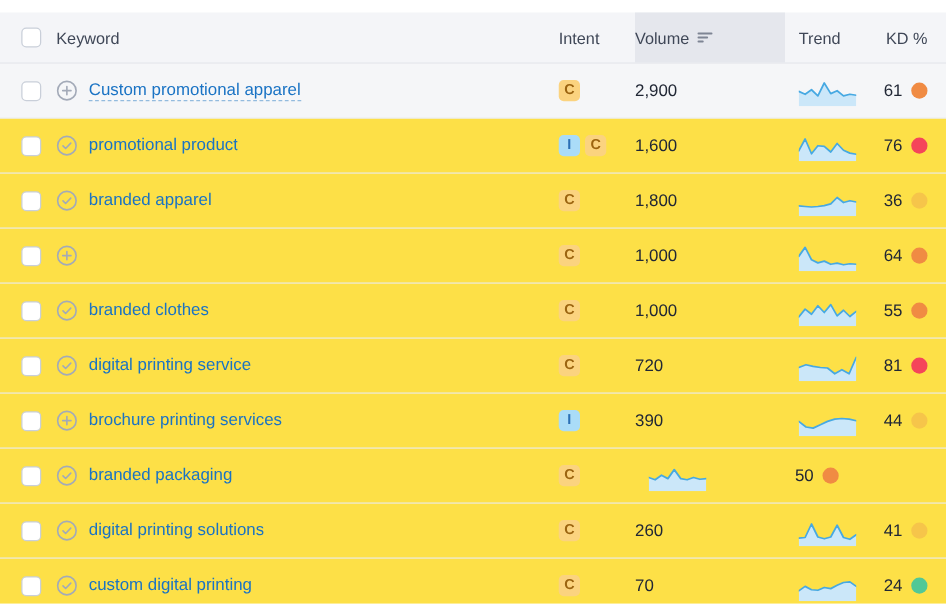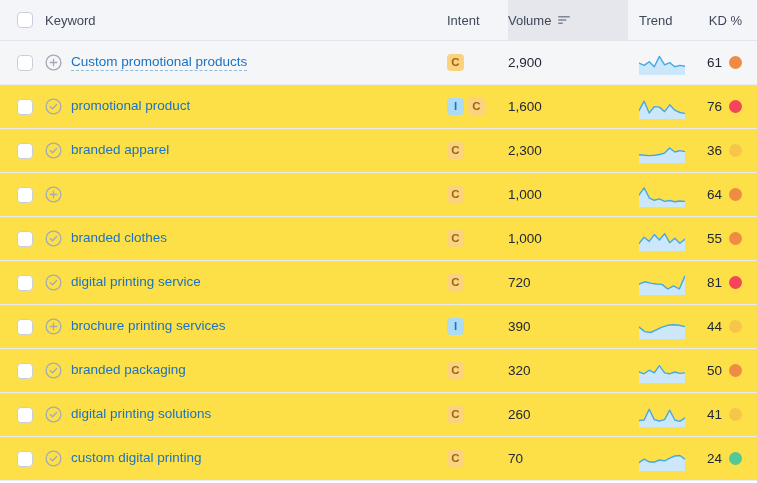--- a/index.html
+++ b/index.html
@@ -16,20 +16,21 @@
     height:44px;
     border-bottom:1px solid #e9ebef;
     background:#fde047;
   }
   .row.header {
     height:41px;
     background:#f4f5f8;
     border-bottom:1px solid #e2e5ea;
     color:#3f4757;
     font-size:13px;
+    margin-top:10px;
   }
   .row.hovered { background:#f5f6f8; }
   .cell { display:flex; align-items:center; min-width:0; }
   .c-check { padding-left:17px; }
   .checkbox {
     width:16px; height:16px; border:1px solid #c9cfd9; border-radius:4px;
     background:#fff; display:inline-block; flex:0 0 auto;
   }
   .c-keyword { gap:9px; padding-right:10px; }
   .state-icon { width:17px; height:17px; flex:0 0 auto; display:inline-flex; }
@@ -89,21 +90,21 @@
     <div class="cell c-check">
       <span class="checkbox"></span>
     </div>
     <div class="cell c-keyword">
       <span class="state-icon">
             <svg viewBox="0 0 17 17" width="17" height="17">
               <circle cx="8.5" cy="8.5" r="7.4" fill="none" stroke="#a3aab8" stroke-width="1.3"></circle>
               <path d="M8.5 5.2v6.6M5.2 8.5h6.6" fill="none" stroke="#a3aab8" stroke-width="1.3" stroke-linecap="round" stroke-linejoin="round"></path>
             </svg>
           </span>
-      <a class="kw-link">Custom promotional products</a>
+      <a class="kw-link">Custom promotional apparel</a>
     </div>
     <div class="cell c-intent">
           <span class="badge" style="background: rgb(251, 211, 127); color: rgb(156, 100, 16);">C</span>
         </div>
     <div class="cell c-volume">2,900</div>
     <div class="cell c-trend">
           <svg class="spark" viewBox="0 0 46 24" width="46" height="24">
             <polygon points="0.0,12.1 5.1,14.4 10.2,10.8 15.3,15.7 20.4,5.4 25.6,13.9 30.7,11.6 35.8,15.7 40.9,14.4 46.0,15.2 46,24 0,24" fill="#cbe7f9"></polygon>
             <polyline points="0.0,12.1 5.1,14.4 10.2,10.8 15.3,15.7 20.4,5.4 25.6,13.9 30.7,11.6 35.8,15.7 40.9,14.4 46.0,15.2" fill="none" stroke="#47a9e2" stroke-width="1.4" stroke-linejoin="round" stroke-linecap="round"></polyline>
           </svg>
@@ -153,21 +154,21 @@
             <svg viewBox="0 0 17 17" width="17" height="17">
               <circle cx="8.5" cy="8.5" r="7.4" fill="none" stroke="#a3aab8" stroke-width="1.3"></circle>
               <path d="M5.4 8.7l2.1 2.1 4.1-4.3" fill="none" stroke="#a3aab8" stroke-width="1.3" stroke-linecap="round" stroke-linejoin="round"></path>
             </svg>
           </span>
       <a class="kw-link">branded apparel</a>
     </div>
     <div class="cell c-intent">
           <span class="badge" style="background: rgb(251, 211, 127); color: rgb(156, 100, 16);">C</span>
         </div>
-    <div class="cell c-volume">2,300</div>
+    <div class="cell c-volume">1,800</div>
     <div class="cell c-trend">
           <svg class="spark" viewBox="0 0 46 24" width="46" height="24">
             <polygon points="0.0,15.7 5.1,16.2 10.2,16.6 15.3,16.2 20.4,15.5 25.6,14.1 30.7,9.0 35.8,13.0 40.9,11.6 46.0,12.6 46,24 0,24" fill="#cbe7f9"></polygon>
             <polyline points="0.0,15.7 5.1,16.2 10.2,16.6 15.3,16.2 20.4,15.5 25.6,14.1 30.7,9.0 35.8,13.0 40.9,11.6 46.0,12.6" fill="none" stroke="#47a9e2" stroke-width="1.4" stroke-linejoin="round" stroke-linecap="round"></polyline>
           </svg>
         </div>
     <div class="cell c-kd">
       <span>36</span>
       <span class="kd-dot" style="background: rgb(246, 197, 74);"></span>
     </div>
@@ -297,21 +298,20 @@
             <svg viewBox="0 0 17 17" width="17" height="17">
               <circle cx="8.5" cy="8.5" r="7.4" fill="none" stroke="#a3aab8" stroke-width="1.3"></circle>
               <path d="M5.4 8.7l2.1 2.1 4.1-4.3" fill="none" stroke="#a3aab8" stroke-width="1.3" stroke-linecap="round" stroke-linejoin="round"></path>
             </svg>
           </span>
       <a class="kw-link">branded packaging</a>
     </div>
     <div class="cell c-intent">
           <span class="badge" style="background: rgb(251, 211, 127); color: rgb(156, 100, 16);">C</span>
         </div>
-    <div class="cell c-volume">320</div>
     <div class="cell c-trend">
           <svg class="spark" viewBox="0 0 46 24" width="46" height="24">
             <polygon points="0.0,13.0 5.1,14.8 10.2,11.2 15.3,13.9 20.4,6.7 25.6,13.9 30.7,14.8 35.8,13.0 40.9,14.4 46.0,13.9 46,24 0,24" fill="#cbe7f9"></polygon>
             <polyline points="0.0,13.0 5.1,14.8 10.2,11.2 15.3,13.9 20.4,6.7 25.6,13.9 30.7,14.8 35.8,13.0 40.9,14.4 46.0,13.9" fill="none" stroke="#47a9e2" stroke-width="1.4" stroke-linejoin="round" stroke-linecap="round"></polyline>
           </svg>
         </div>
     <div class="cell c-kd">
       <span>50</span>
       <span class="kd-dot" style="background: rgb(240, 139, 67);"></span>
     </div>

